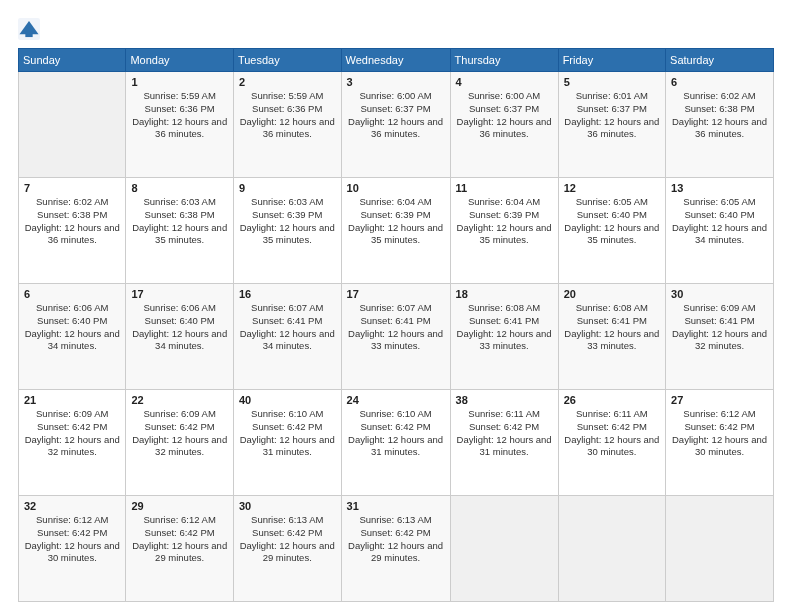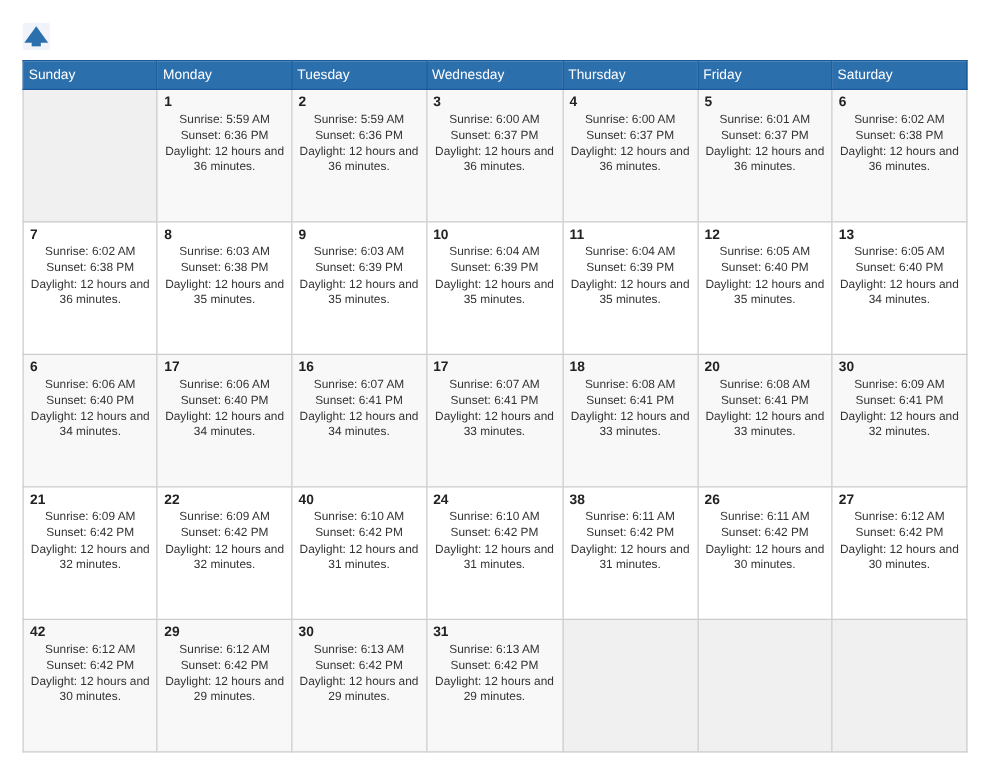--- a/index.html
+++ b/index.html
@@ -253,21 +253,21 @@
             <span class="day-number">26</span>
             <div class="day-info">Sunrise: 6:11 AM<br>Sunset: 6:42 PM<br>Daylight: 12 hours and 30 minutes.</div>
           </td>
           <td>
             <span class="day-number">27</span>
             <div class="day-info">Sunrise: 6:12 AM<br>Sunset: 6:42 PM<br>Daylight: 12 hours and 30 minutes.</div>
           </td>
         </tr>
         <tr>
           <td>
-            <span class="day-number">42</span>
+            <span class="day-number">32</span>
             <div class="day-info">Sunrise: 6:12 AM<br>Sunset: 6:42 PM<br>Daylight: 12 hours and 30 minutes.</div>
           </td>
           <td>
             <span class="day-number">29</span>
             <div class="day-info">Sunrise: 6:12 AM<br>Sunset: 6:42 PM<br>Daylight: 12 hours and 29 minutes.</div>
           </td>
           <td>
             <span class="day-number">30</span>
             <div class="day-info">Sunrise: 6:13 AM<br>Sunset: 6:42 PM<br>Daylight: 12 hours and 29 minutes.</div>
           </td>

